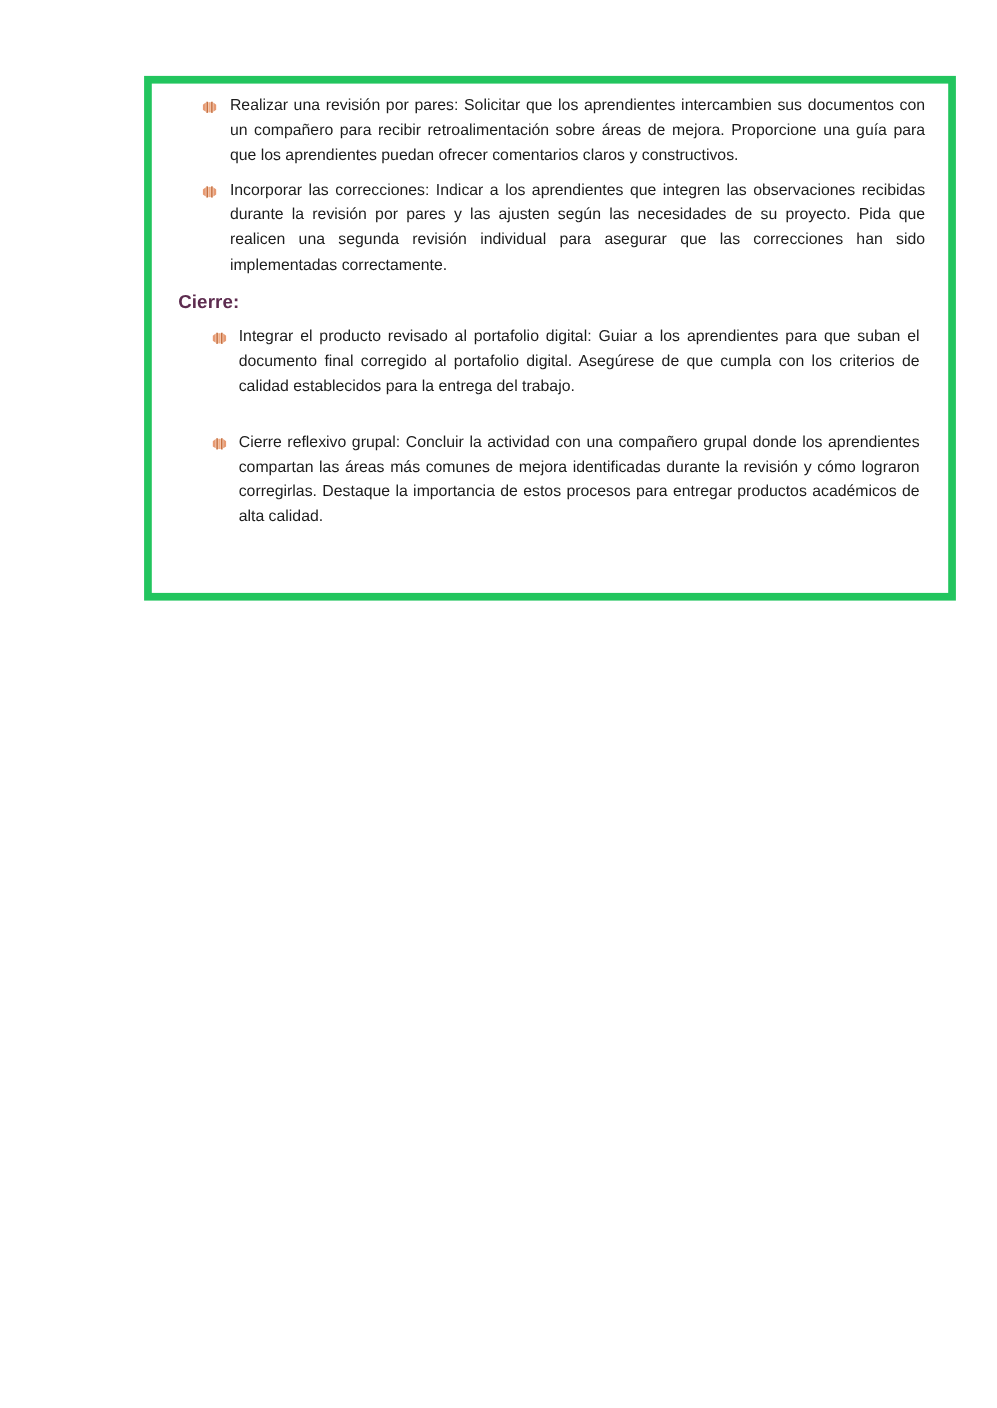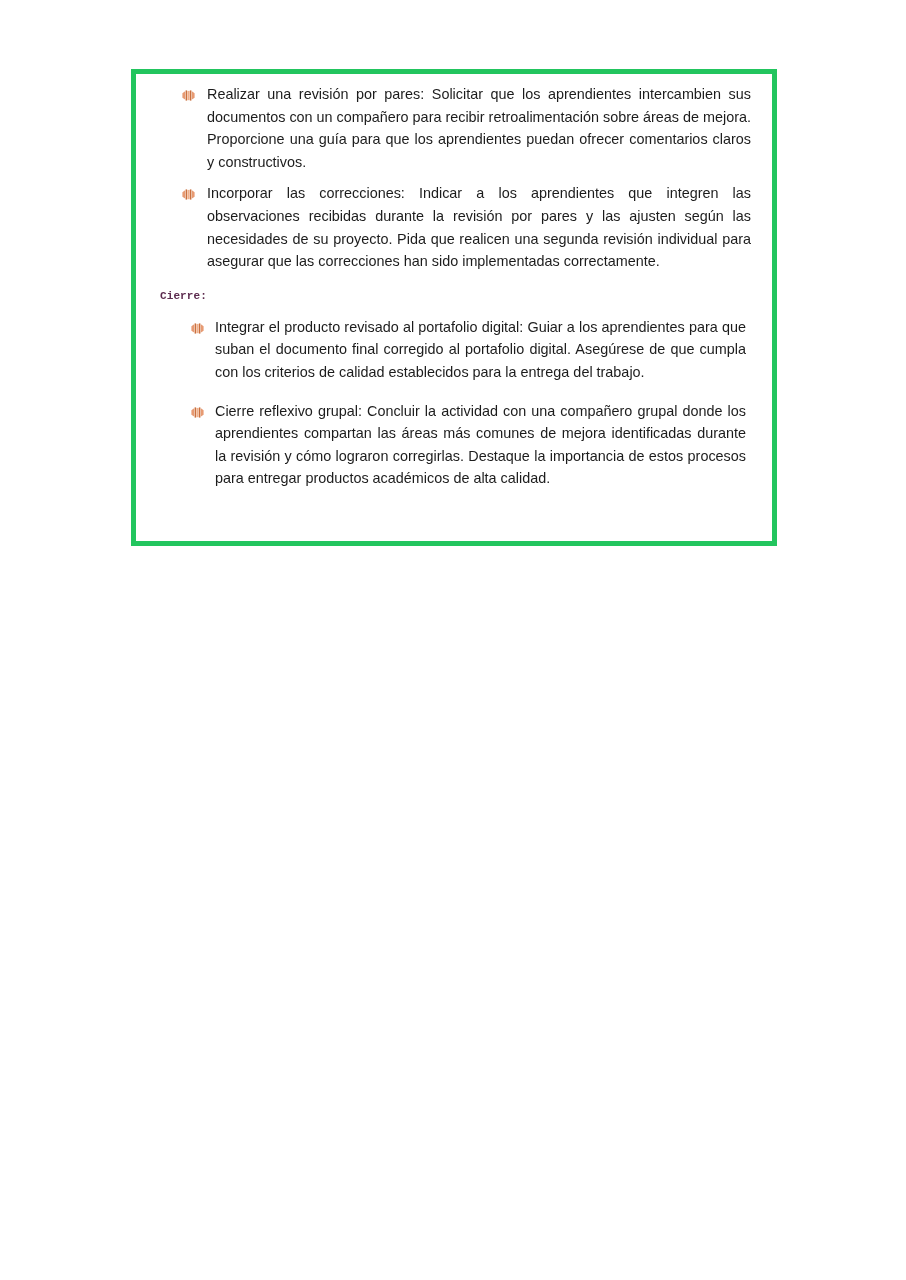--- a/index.html
+++ b/index.html
@@ -24,23 +24,23 @@
     height: 1280px;
     background: #ffffff;
     overflow: hidden;
   }
 
   
   .content-box {
     position: absolute;
     left: 131px;
     top: 69px;
-    width: 646px;
+    width: 738px;
     height: 477px;
-    border: 5px solid #22c55e;
+    border: 7px solid #22c55e;
     box-sizing: border-box;
     background: #ffffff;
   }
 
   .box-inner {
     padding: 9px 10px 10px 10px;
     box-sizing: border-box;
     height: 100%;
   }
 
@@ -69,21 +69,21 @@
     padding-right: 11px;
   }
   .group-a .bullet {
     left: 36px;
   }
 
   
   .group-b .list-item {
     padding-left: 69px;
     padding-right: 16px;
-    margin-bottom: 16px;
+    margin-bottom: 28px;
   }
   .group-b .bullet {
     left: 45px;
   }
 
   .list-item:last-child {
     margin-bottom: 0;
   }
 
   
@@ -97,23 +97,23 @@
   .bullet svg {
     display: block;
     width: 13px;
     height: 11px;
   }
 
   
   .section-heading {
     color: #5d2c4f;
     font-weight: bold;
-    font-size: 11px;
+    font-size: 17px;
     line-height: 22px;
-    font-family: Liberation Mono, monospace;
+    font-family: Liberation Sans, sans-serif;
     margin: 12px 0 9px 0;
     padding-left: 14px;
     letter-spacing: 0.1px;
   }
 </style>
 </head>
 <body>
 
 <div class="page">
 

